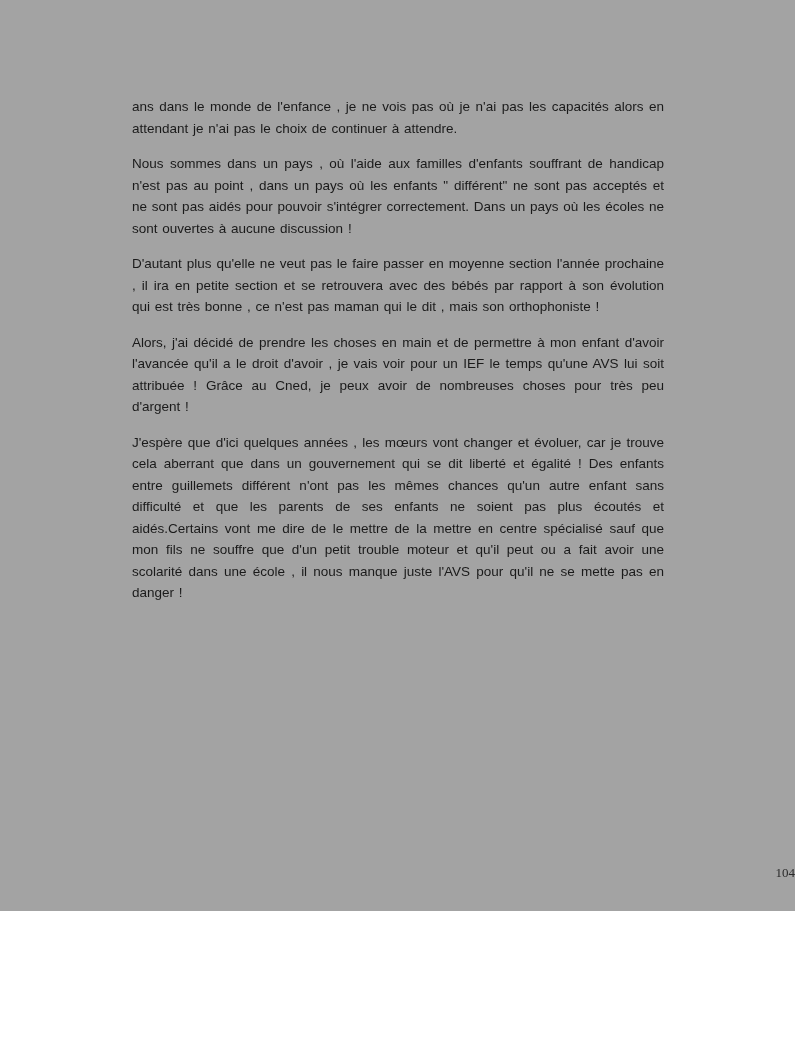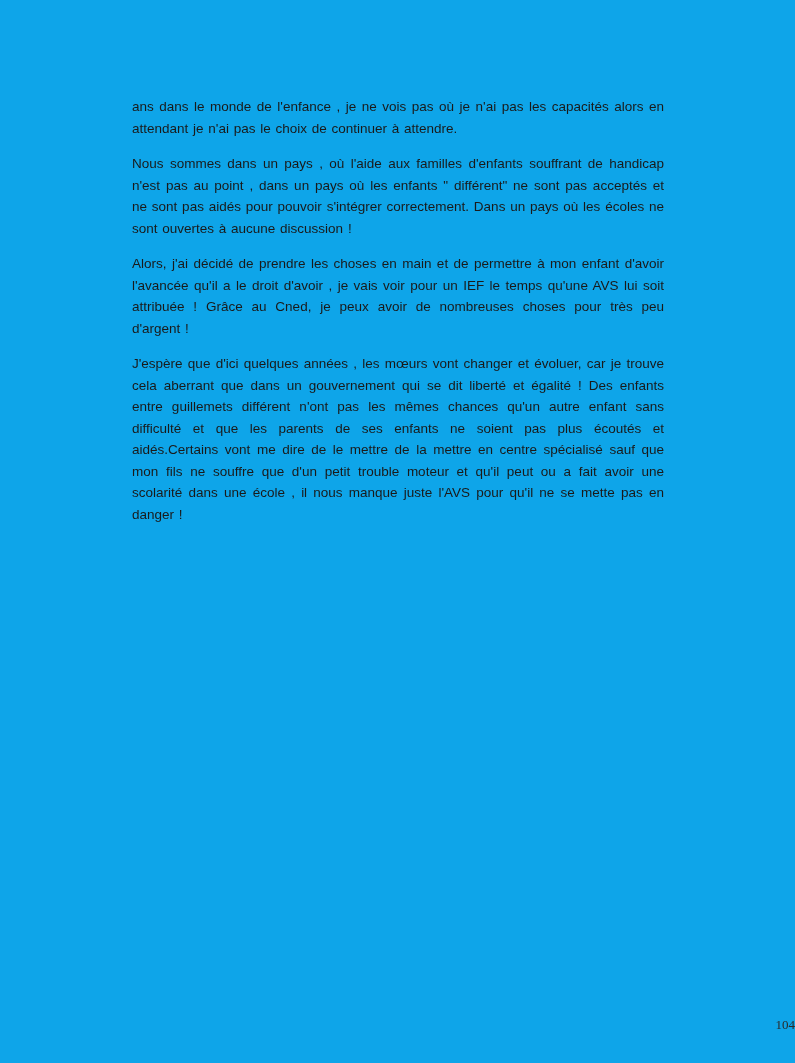--- a/index.html
+++ b/index.html
@@ -4,22 +4,22 @@
   <style>
     * { box-sizing: border-box; }
     html, body {
       margin: 0;
       padding: 0;
       background: #ffffff;
     }
     .page {
       position: relative;
       width: 795px;
-      height: 1063px;
-      background: #0ea5e9;
+      height: 911px;
+      background: #a3a3a3;
       overflow: hidden;
       font-family: "Liberation Sans", sans-serif;
     }
     .text-block {
       position: absolute;
       left: 132px;
       top: 96px;
       width: 532px;
     }
     .para {
@@ -43,20 +43,21 @@
       color: #2a2a2a;
     }
   </style>
 </head>
 <body>
 
 <div class="page">
   <div class="text-block">
     <p class="para">ans dans le monde de l'enfance , je ne vois pas où je n'ai pas les capacités alors en attendant je n'ai pas le choix de continuer à attendre.</p>
     <p class="para">Nous sommes dans un pays , où l'aide aux familles d'enfants souffrant de handicap n'est pas au point , dans un pays où les enfants " différent" ne sont pas acceptés et ne sont pas aidés pour pouvoir s'intégrer correctement. Dans un pays où les écoles ne sont ouvertes à aucune discussion !</p>
+    <p class="para">D'autant plus qu'elle ne veut pas le faire passer en moyenne section l'année prochaine , il ira en petite section et se retrouvera avec des bébés par rapport à son évolution qui est très bonne , ce n'est pas maman qui le dit , mais son orthophoniste !</p>
     <p class="para">Alors, j'ai décidé de prendre les choses en main et de permettre à mon enfant d'avoir l'avancée qu'il a le droit d'avoir , je vais voir pour un IEF le temps qu'une AVS lui soit attribuée ! Grâce au Cned, je peux avoir de nombreuses choses pour très peu d'argent !</p>
     <p class="para">J'espère que d'ici quelques années , les mœurs vont changer et évoluer, car je trouve cela aberrant que dans un gouvernement qui se dit liberté et égalité ! Des enfants entre guillemets différent n'ont pas les mêmes chances qu'un autre enfant sans difficulté et que les parents de ses enfants ne soient pas plus écoutés et aidés.Certains vont me dire de le mettre de la mettre en centre spécialisé sauf que mon fils ne souffre que d'un petit trouble moteur et qu'il peut ou a fait avoir une scolarité dans une école , il nous manque juste l'AVS pour qu'il ne se mette pas en danger !</p>
   </div>
 
   <div class="page-footer">
     <span class="page-number">104</span>
   </div>
 </div>
 
 </body></html>

